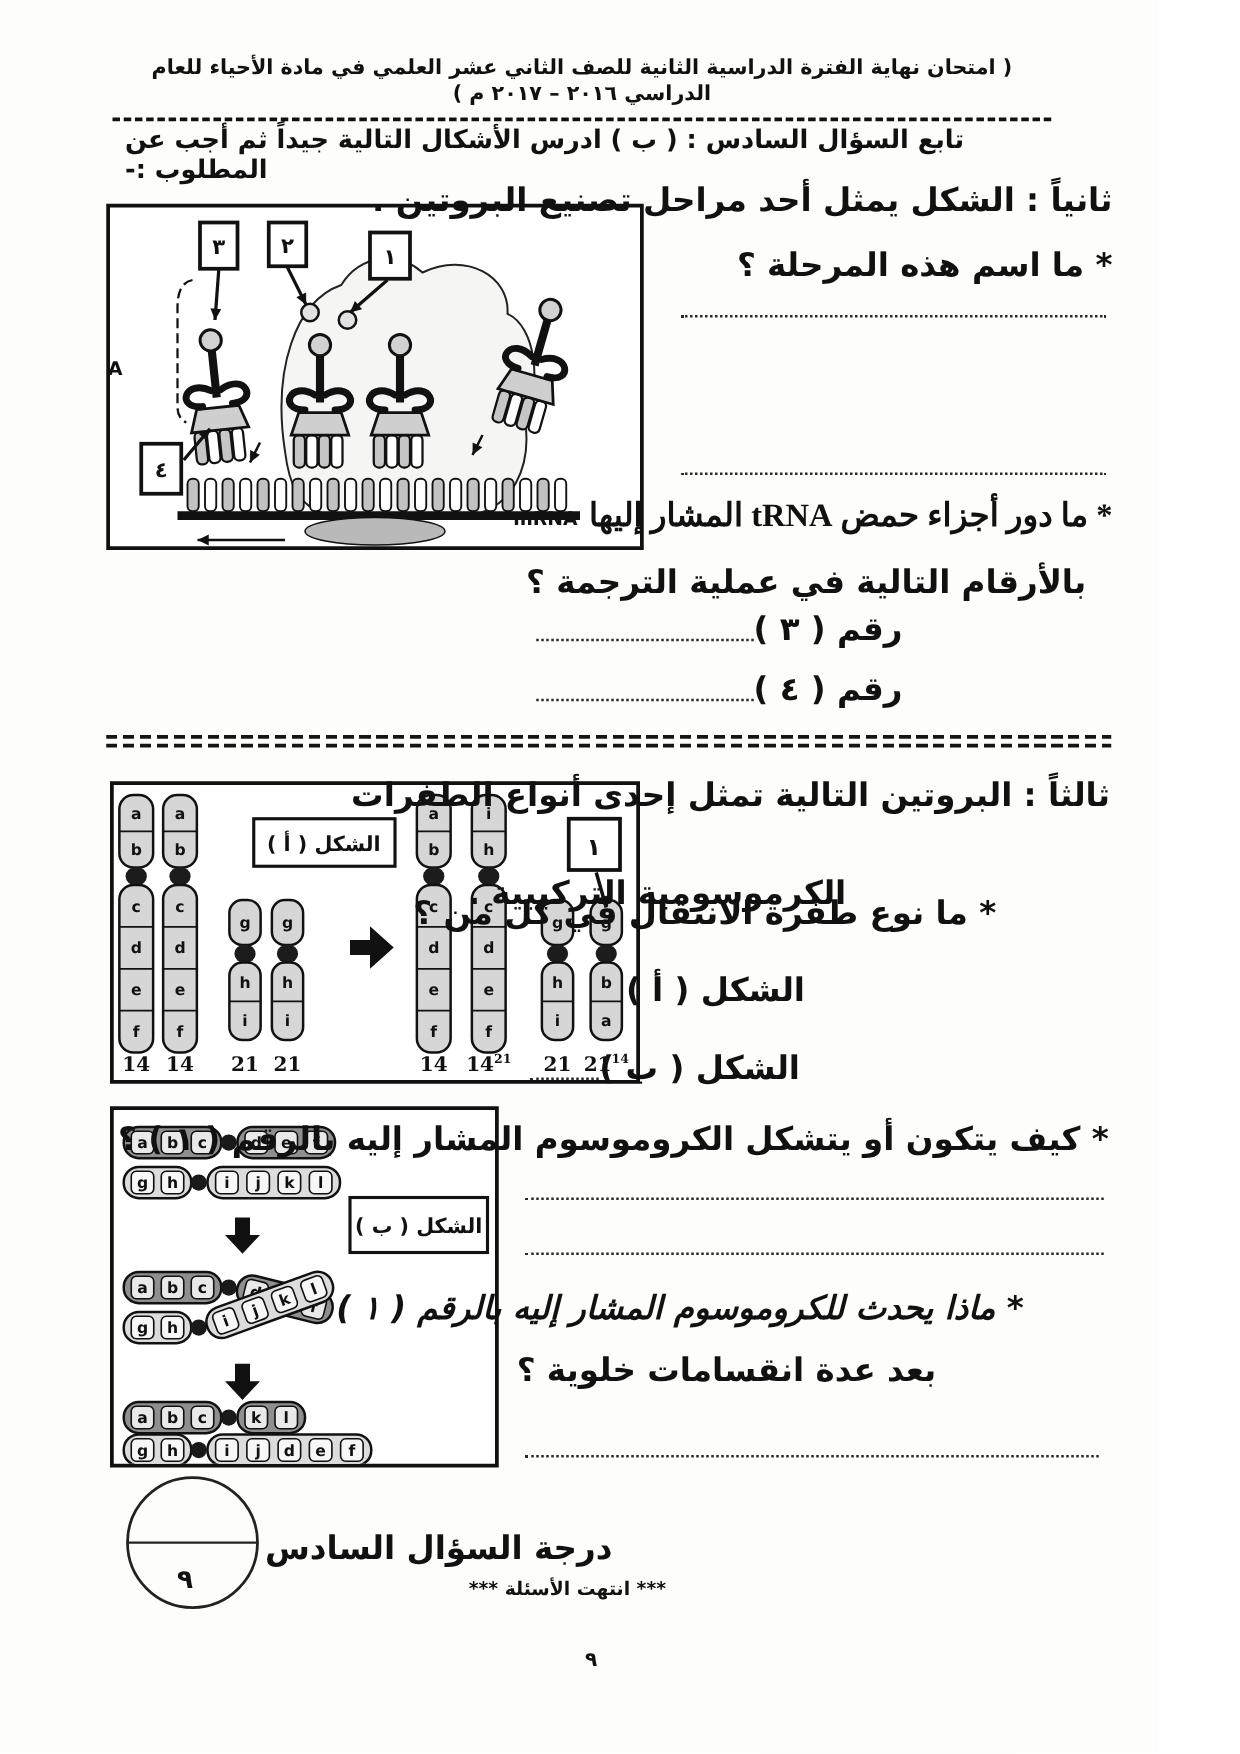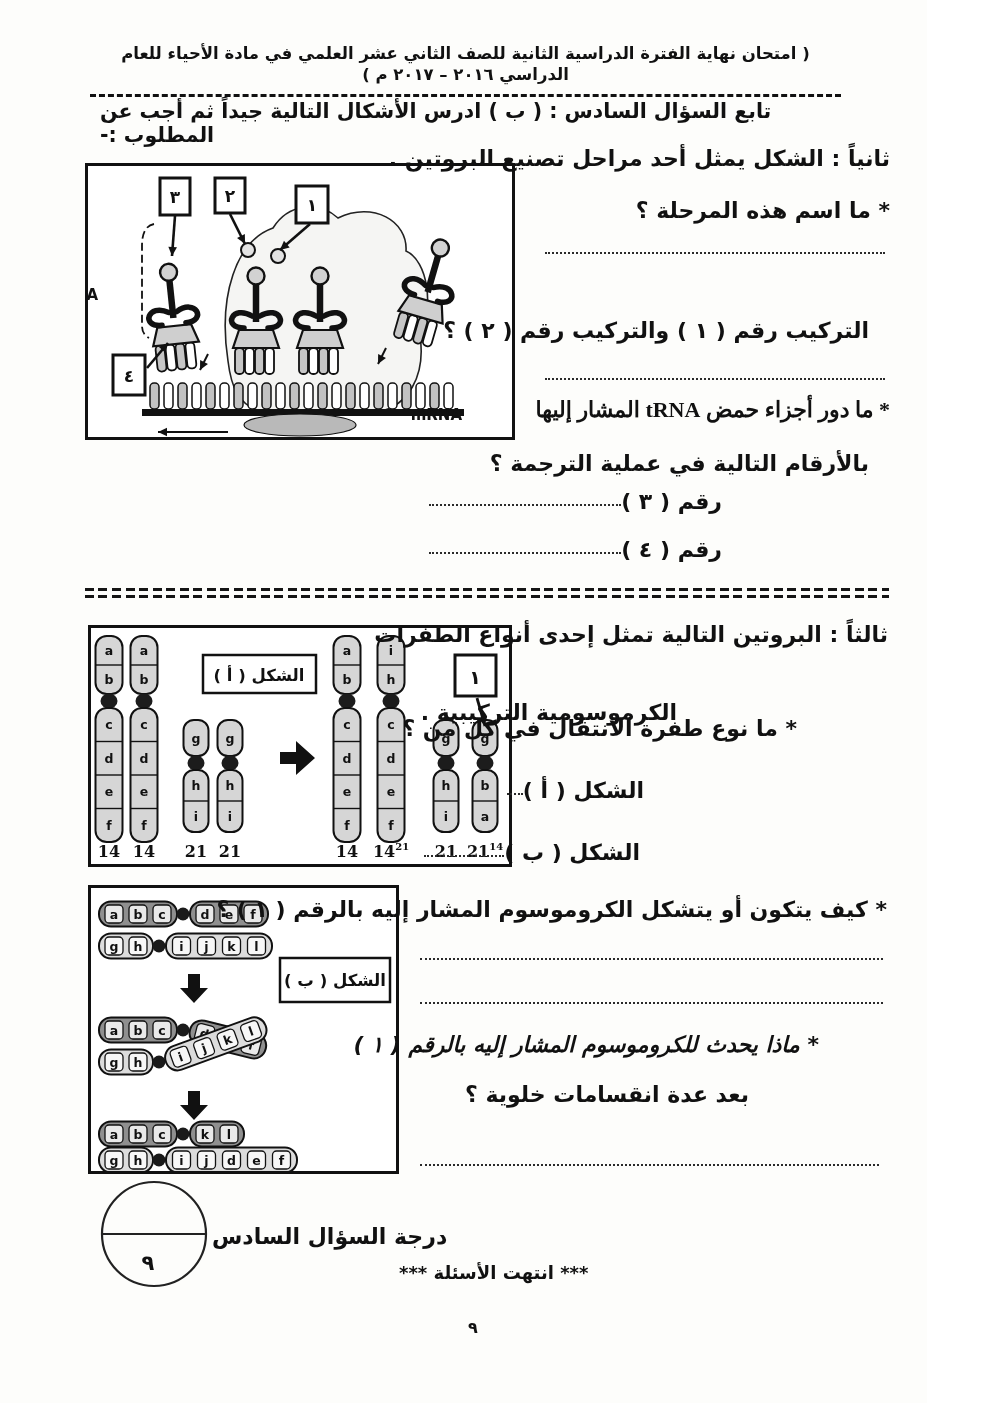--- a/index.html
+++ b/index.html
@@ -2,23 +2,23 @@
 <html><head>
 <meta charset="utf-8">
 <style>
   html,body{margin:0;padding:0;background:#ffffff;}
   .page{position:relative;width:927px;height:1403px;background:#fdfdfb;color:#111;
         font-family:"DejaVu Sans",sans-serif;direction:rtl;overflow:hidden;}
   .abs{position:absolute;}
   .hdr{top:44px;left:90px;right:86px;text-align:center;font-size:16.5px;font-weight:bold;
        padding-bottom:9px;border-bottom:3px dashed #111;line-height:1.25;}
   .ttl{top:99px;left:100px;right:104px;text-align:left;font-size:20.5px;font-weight:bold;}
-  .q{font-size:22px;font-weight:bold;white-space:nowrap;}
+  .q{font-size:26px;font-weight:bold;white-space:nowrap;}
   .dot{border-bottom:2.4px dotted #2a2a2a;height:12px;}
-  .ansrow{display:flex;align-items:flex-start;}
+  .ansrow{display:flex;align-items:center;}
   .ansrow .fill{flex:1;border-bottom:2.4px dotted #2a2a2a;height:15px;margin-left:4px;}
   .figbox{position:absolute;border:3.5px solid #111;background:#fff;}
   .sep{height:10px;background-repeat:no-repeat;
        background-image:repeating-linear-gradient(90deg,#151515 0 9px,transparent 9px 13.5px),
                         repeating-linear-gradient(90deg,#151515 0 9px,transparent 9px 13.5px);
        background-size:100% 3px,100% 3px;background-position:0 0,0 6.5px;}
   svg{display:block;}
 </style>
 </head>
 <body>
@@ -125,21 +125,20 @@
         <line x1="298" y1="182" x2="290" y2="198" stroke="#111" stroke-width="2"></line>
         <polygon points="290,198 290.13647185343774,188.0009312717024 297.91737187057544,191.89138128027125" fill="#111"></polygon>
         <text x="10" y="134" font-size="15" font-weight="bold" text-anchor="start" fill="#111" font-family="&quot;DejaVu Sans&quot;,sans-serif">tRNA</text>
         <text x="374" y="254" font-size="15" font-weight="bold" text-anchor="start" fill="#111" font-family="&quot;DejaVu Sans&quot;,sans-serif">mRNA</text>
       </svg>
   </div>
 
   <div class="abs q" style="top:146px;right:37px;">ثانياً : الشكل يمثل أحد مراحل تصنيع البروتين .</div>
   <div class="abs q" style="top:198px;right:37px;">* ما اسم هذه المرحلة ؟</div>
   <div class="abs dot" style="top:240px;left:545px;right:42px;"></div>
-  <div class="abs q" style="top:318px;right:58px;">التركيب رقم ( ١ ) والتركيب رقم ( ٢ ) ؟</div>
   <div class="abs dot" style="top:366px;left:545px;right:42px;"></div>
   <div class="abs q" style="top:397px;right:37px;font-family:Liberation Serif, serif;">* ما دور أجزاء حمض tRNA المشار إليها</div>
   <div class="abs q" style="top:451px;right:58px;">بالأرقام التالية في عملية الترجمة ؟</div>
   <div class="abs ansrow" style="top:489px;right:205px;left:425px;">
     <span class="q">رقم ( ٣ )</span>
     <span class="fill"></span>
   </div>
   <div class="abs ansrow" style="top:537px;right:205px;left:425px;">
     <span class="q">رقم ( ٤ )</span>
     <span class="fill"></span>
@@ -368,16 +367,16 @@
   <div class="abs q" style="top:1032px;right:108px;font-style:italic;">* ماذا يحدث للكروموسوم المشار إليه بالرقم ( ١ )</div>
   <div class="abs q" style="top:1082px;right:178px;">بعد عدة انقسامات خلوية ؟</div>
   <div class="abs dot" style="top:1152px;left:420px;right:48px;"></div>
 
   <svg class="abs" style="left:92px;top:1178px;" width="128" height="118" viewBox="0 0 128 118">
     <circle cx="62" cy="56" r="52" fill="none" stroke="#222" stroke-width="2.2"></circle>
     <line x1="10" y1="56" x2="114" y2="56" stroke="#222" stroke-width="1.8"></line>
     <text x="56" y="92" font-size="21" font-weight="bold" text-anchor="middle" fill="#111">٩</text>
   </svg>
   <div class="abs q" style="top:1224px;left:212px;">درجة السؤال السادس</div>
-  <div class="abs q" style="top:1262px;left:375px;font-size:18px;margin-left:24px;">*** انتهت الأسئلة ***</div>
+  <div class="abs q" style="top:1262px;left:375px;font-size:15px;">*** انتهت الأسئلة ***</div>
   <div class="abs q" style="top:1318px;left:468px;font-size:16px;">٩</div>
 
 </div>
 
 </body></html>

